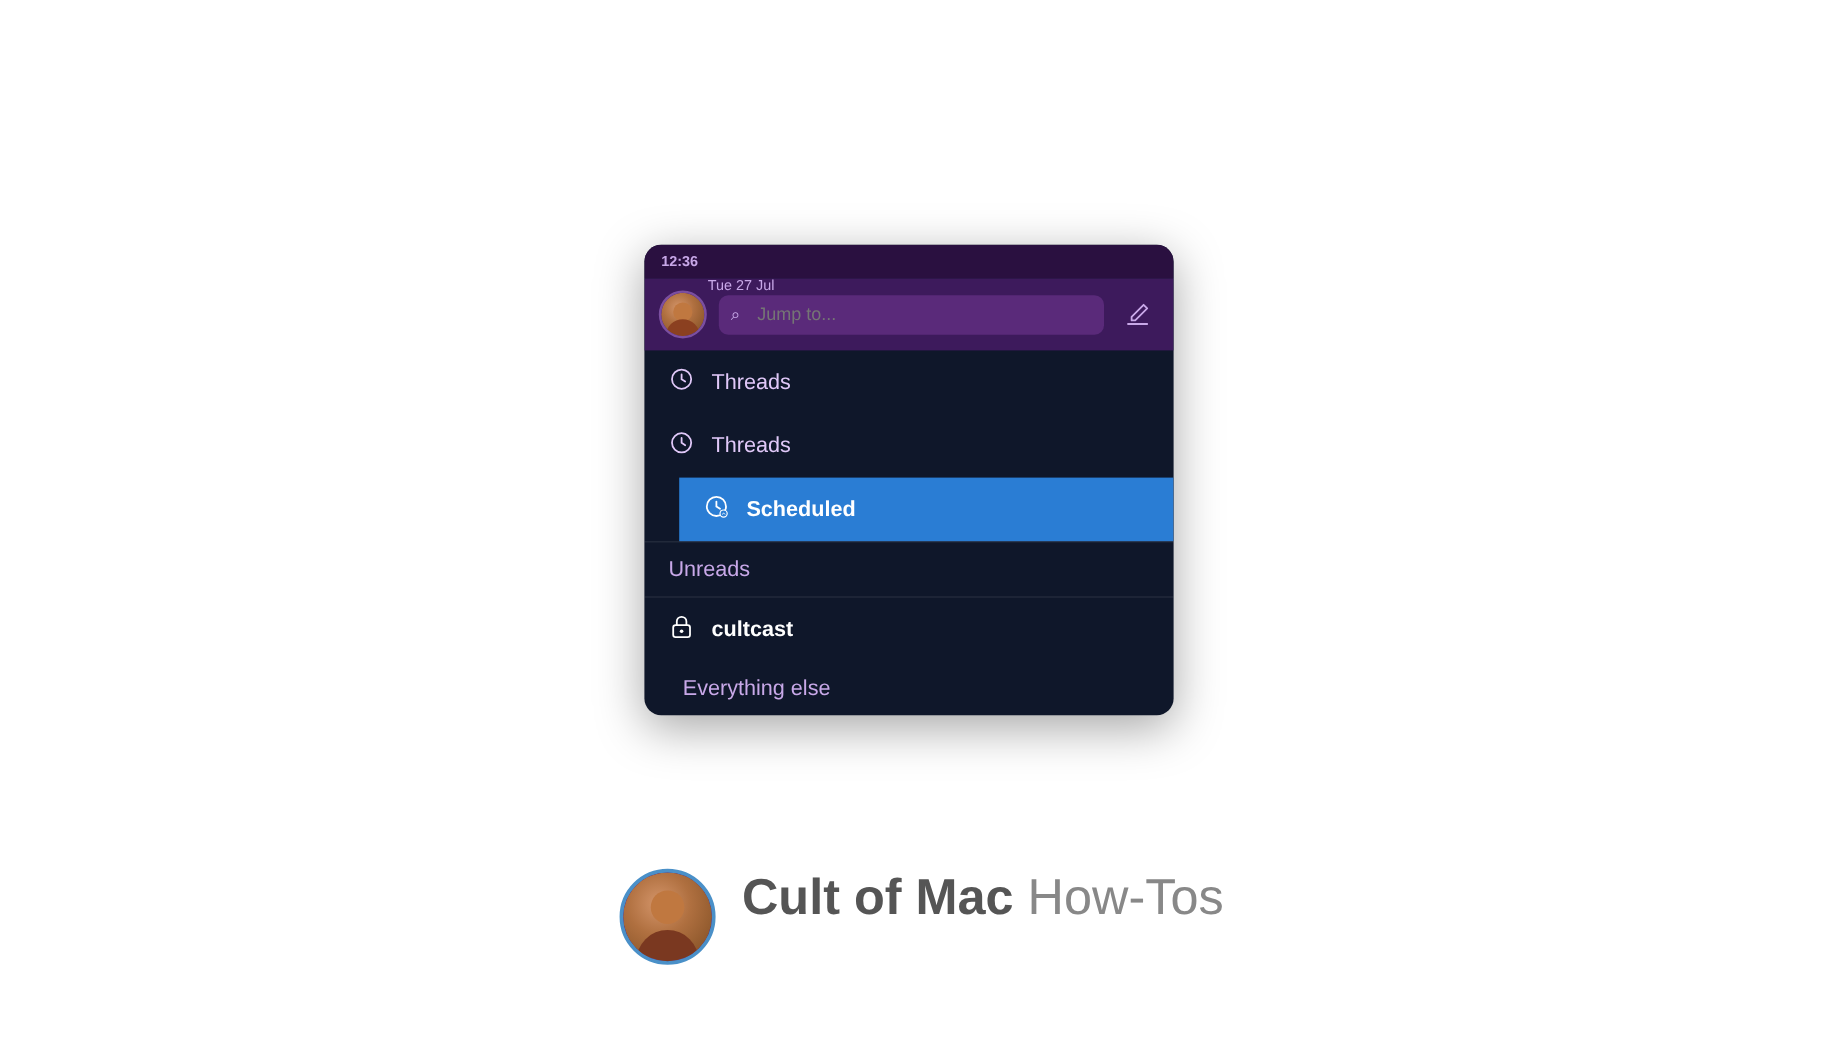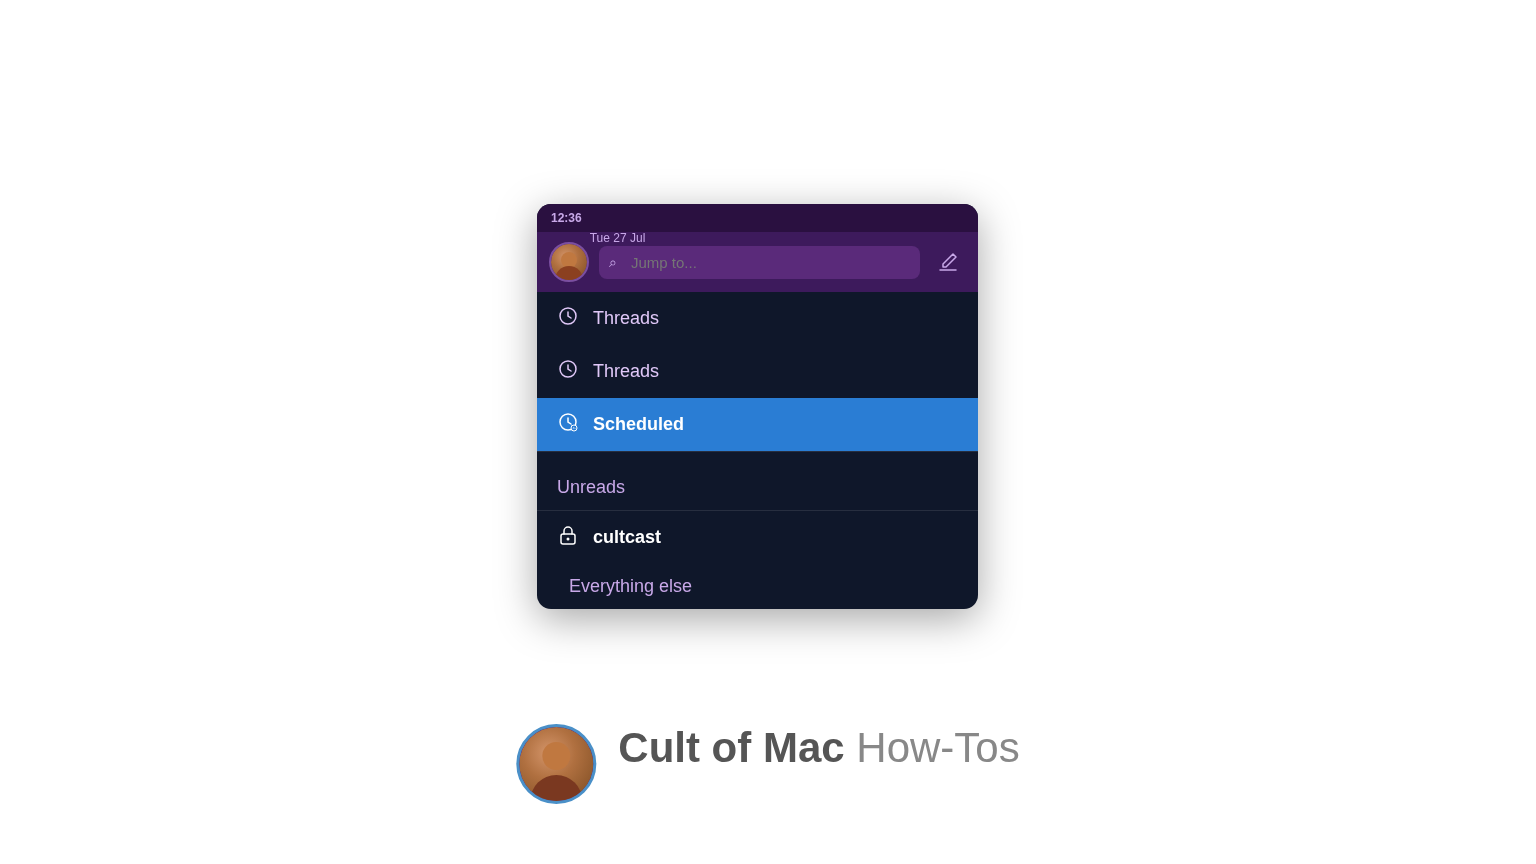--- a/index.html
+++ b/index.html
@@ -155,20 +155,21 @@
       font-size: 18px;
       font-weight: 400;
       cursor: pointer;
       transition: background 0.1s;
     }
 
     .menu-item.active {
       background: #2a7dd4;
       color: #ffffff;
       font-weight: 600;
+      margin-left: 29px;
     }
 
     .menu-item-icon {
       font-size: 18px;
       width: 22px;
       text-align: center;
       flex-shrink: 0;
     }
 
     .menu-item-label {
@@ -179,21 +180,20 @@
       height: 1px;
       background: rgba(255,255,255,0.1);
       margin: 0 0;
     }
 
     
     .menu-item.unreads {
       font-size: 16px;
       color: #c8a8e8;
       padding: 12px 20px;
-      margin-top: 13px;
     }
 
     
     .menu-item.workspace {
       font-size: 17px;
       font-weight: 700;
       color: #ffffff;
       padding: 14px 20px;
     }
 

